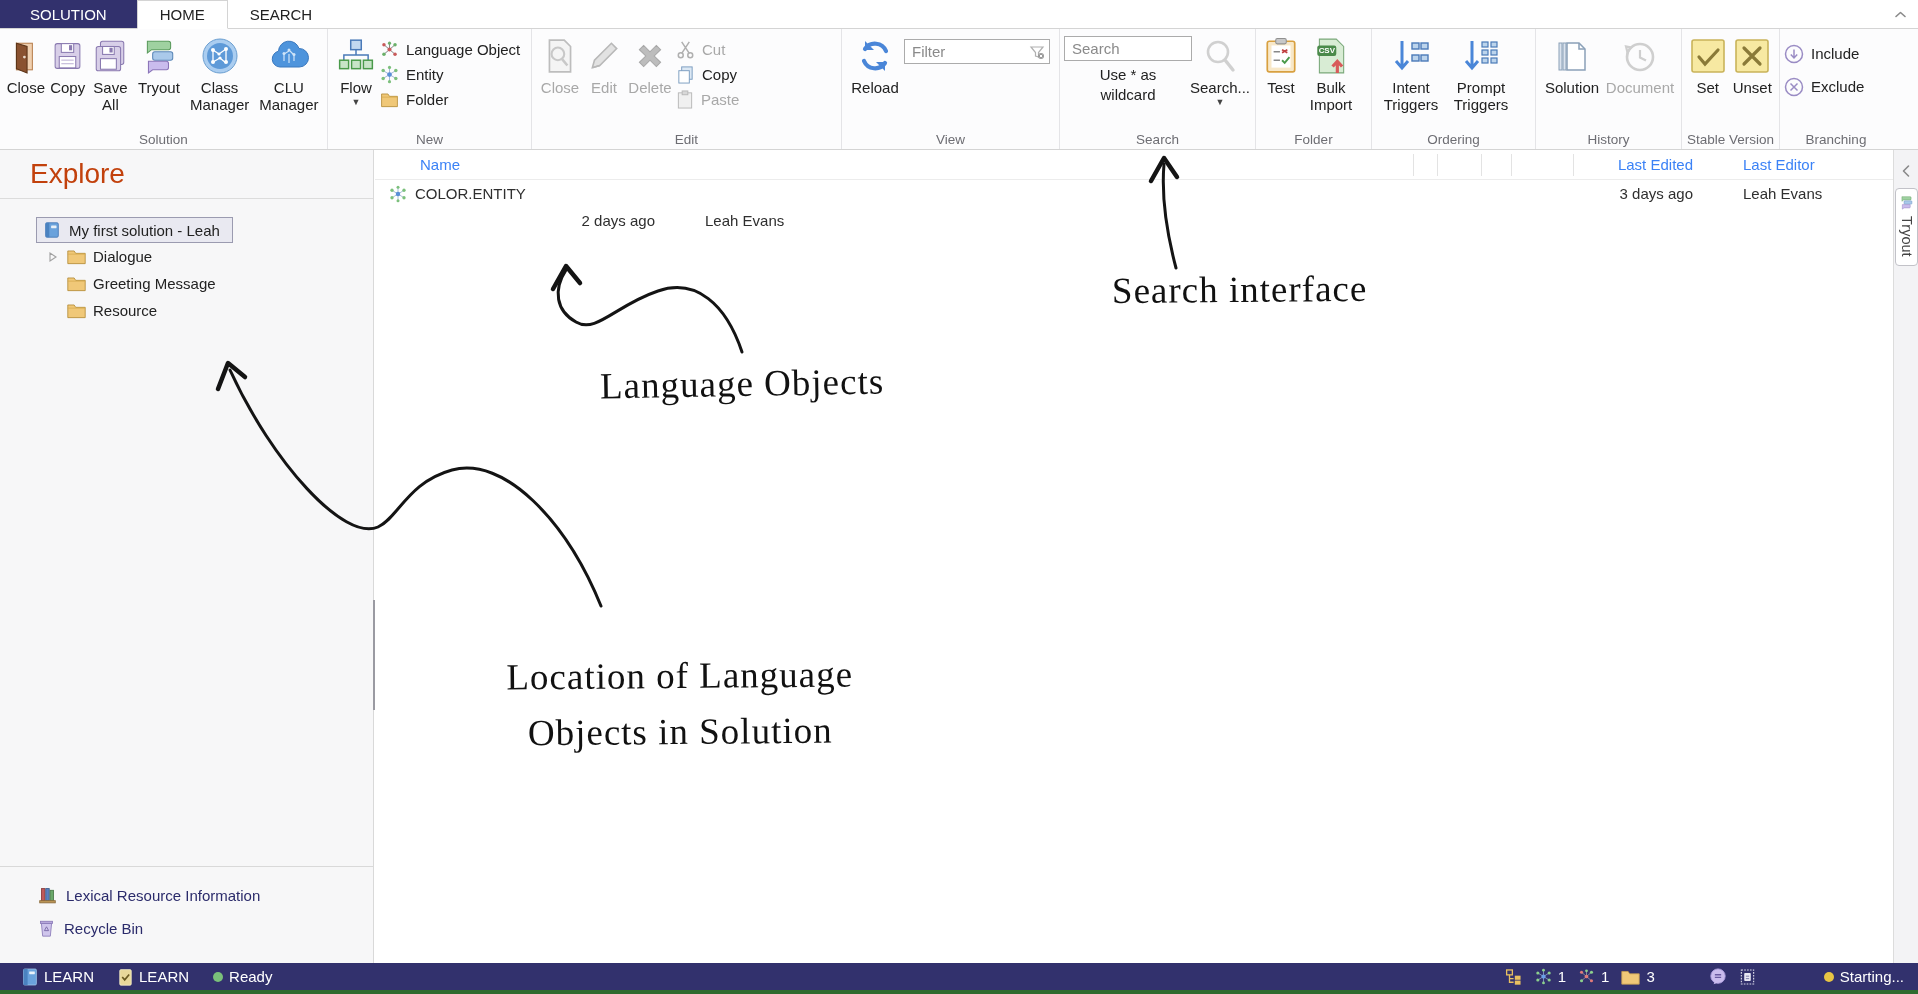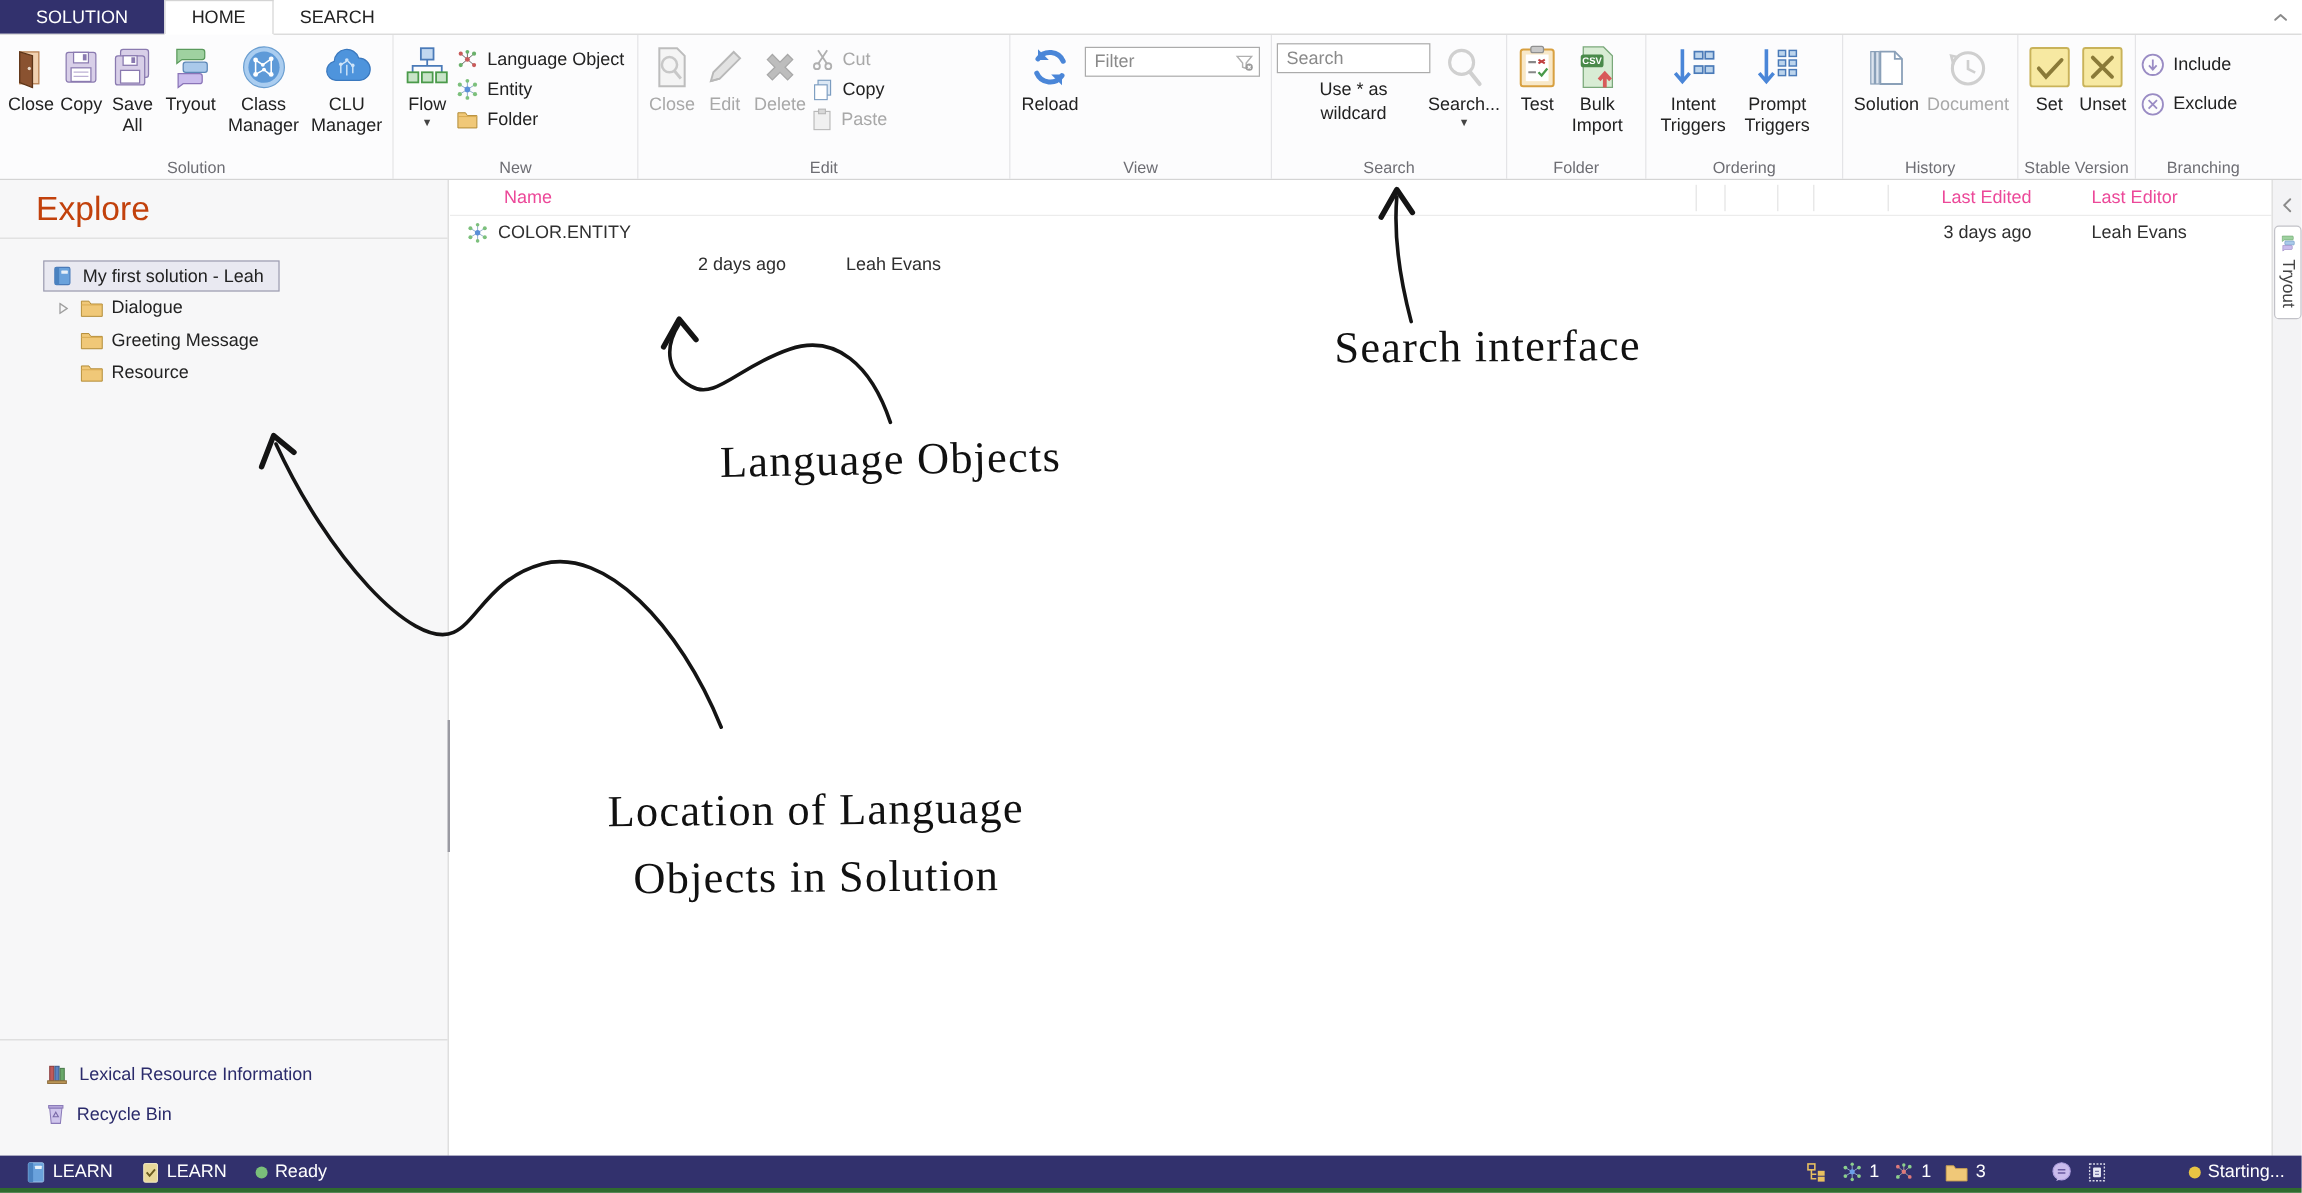--- a/index.html
+++ b/index.html
@@ -43,21 +43,21 @@
     background:#e9e9f1; border:1px solid #9b9bb0; }
   .tree-row { display:flex; align-items:center; gap:7px; height:27px; padding-left:46px; }
   .tw { width:14px; display:flex; justify-content:center; }
   .explore-bottom { position:absolute; left:0; bottom:0; width:100%; padding:12px 0 18px 0; border-top:1px solid #d9d9d9; }
   .xlink { display:flex; align-items:center; gap:9px; padding:7px 0 7px 38px; color:#2b2b6b; }
   .splitter-handle { position:absolute; left:373px; top:450px; width:2px; height:110px; background:#9a9aa2; }
 
   
   .main { position:absolute; left:375px; top:0; width:1518px; height:813px; background:#fff; }
   .lrow { display:flex; align-items:center; }
-  .lhead { height:30px; color:#ec4899; border-bottom:1px solid #ececec; }
+  .lhead { height:30px; color:#3b82f6; border-bottom:1px solid #ececec; }
   .lhead .c { border-left:1px solid #e3e3e3; height:22px; display:flex; align-items:center; }
   .c-name { flex:1; padding-left:45px; border-left:none !important; }
   .c-s1{width:24px;} .c-s2{width:44px;} .c-s3{width:30px;} .c-s4{width:62px;}
   .c-edited { width:146px; justify-content:flex-end; text-align:right; padding-right:26px; }
   .c-editor { width:174px; padding-left:24px; }
   .lbody .lrow { height:27px; color:#2f2f2f; }
   .lbody .c { display:flex; align-items:center; }
   .name-cell { flex:1; display:flex; align-items:center; gap:8px; padding-left:14px; }
   .lbody .c-edited { display:flex; }
 

